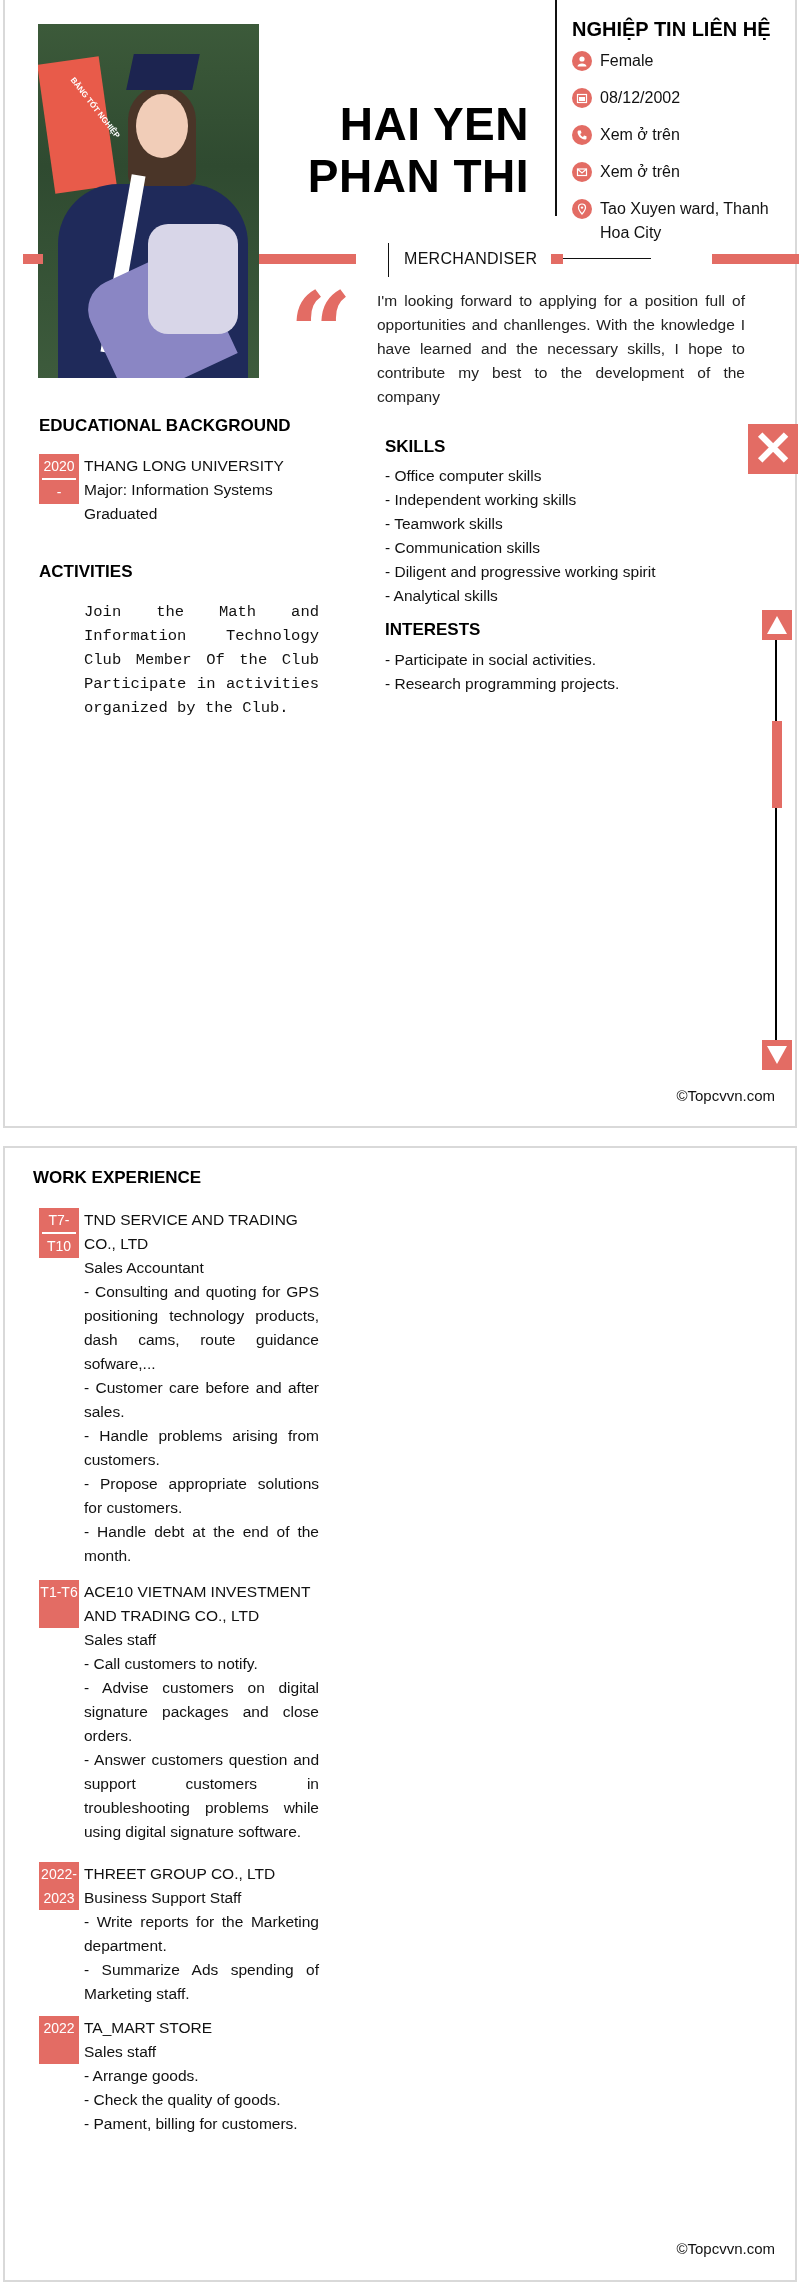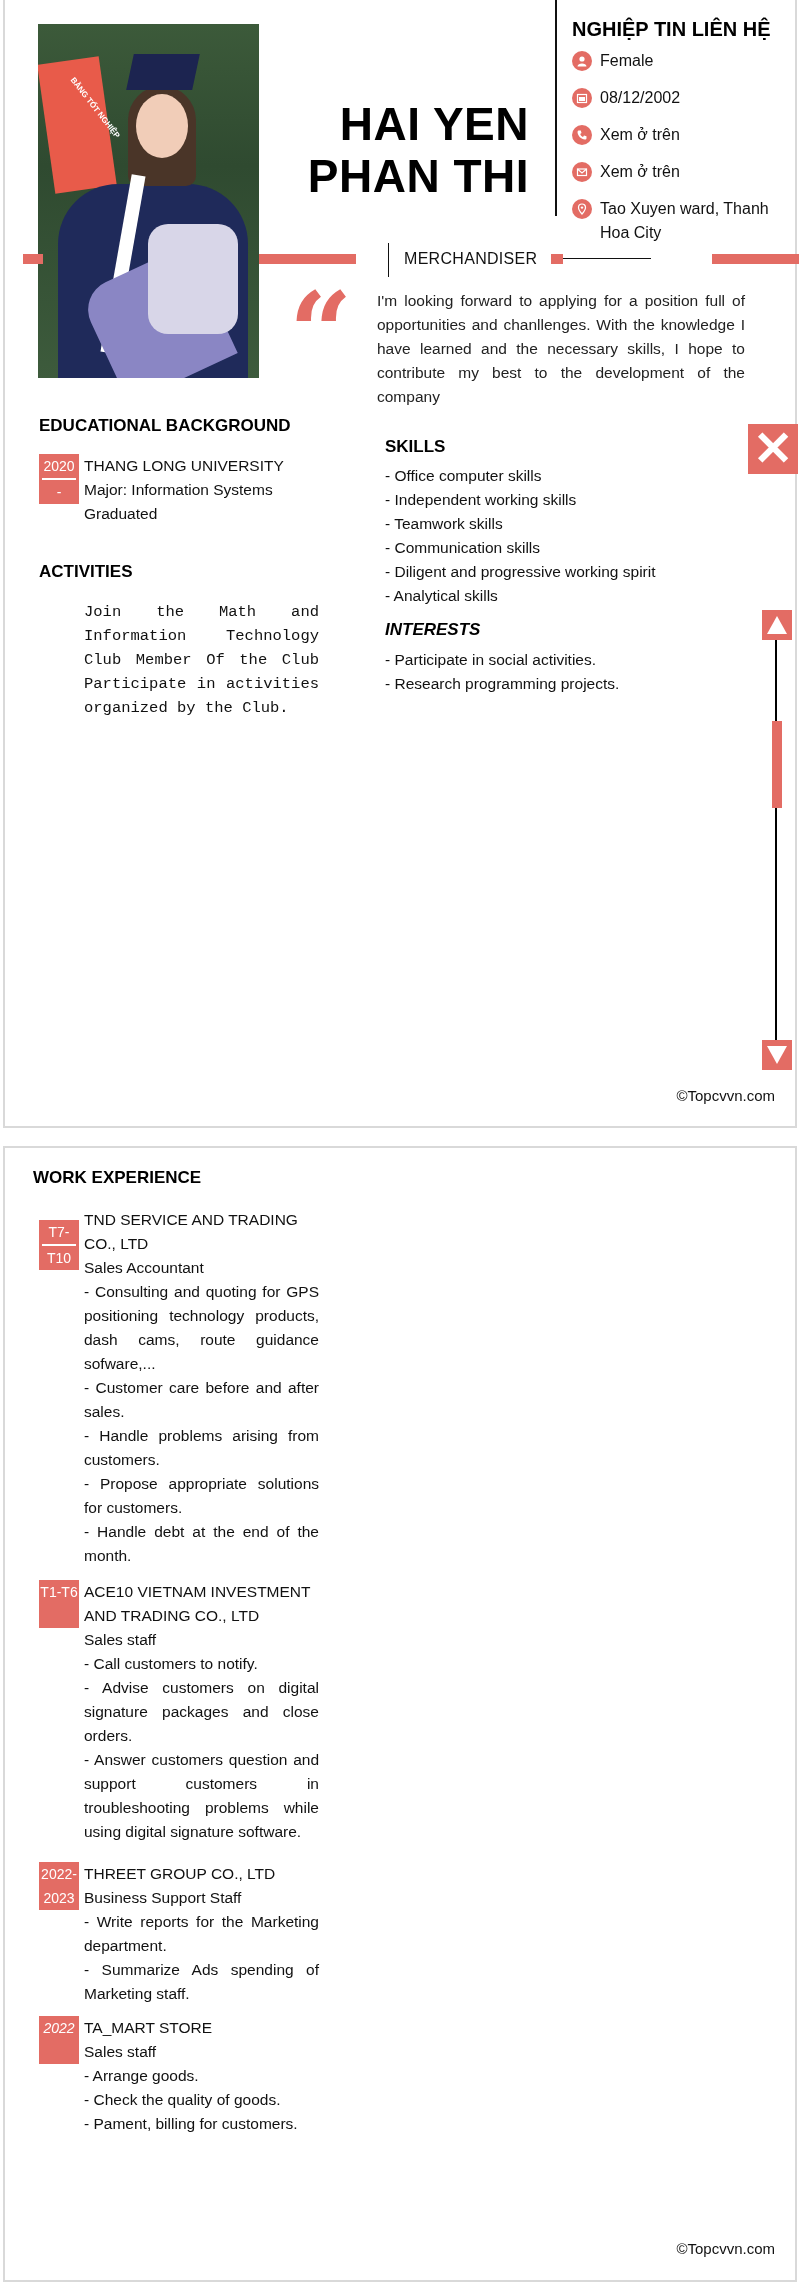--- a/index.html
+++ b/index.html
@@ -154,21 +154,21 @@
   <div class="abs sec-title" style="left:380px; top:437px;">SKILLS</div>
   <div class="abs list" style="left:380px; top:464px;">
     <div>- Office computer skills</div>
     <div>- Independent working skills</div>
     <div>- Teamwork skills</div>
     <div>- Communication skills</div>
     <div>- Diligent and progressive working spirit</div>
     <div>- Analytical skills</div>
   </div>
 
-  <div class="abs sec-title" style="left:380px; top:620px;font-style:italic;">INTERESTS</div>
+  <div class="abs sec-title" style="left:380px; top:620px;">INTERESTS</div>
   <div class="abs list" style="left:380px; top:648px;">
     <div>- Participate in social activities.</div>
     <div>- Research programming projects.</div>
   </div>
 
   <div class="abs close-btn">
     <span>✕</span>
   </div>
   <div class="abs scroll-track"></div>
   <div class="abs scroll-up">
@@ -178,21 +178,21 @@
   <div class="abs scroll-down">
     <div class="tri-down"></div>
   </div>
 
   <div class="abs footer" style="right:20px; top:1087px;">©Topcvvn.com</div>
 </div>
 
 <div class="page page2">
   <div class="abs sec-title" style="left:28px; top:20px;text-align:center;">WORK EXPERIENCE</div>
 
-  <div class="abs badge" style="left:34px; top:72px;">
+  <div class="abs badge" style="left:34px; top:60px;">
     <div>T7-</div>
     <div class="hr"></div>
     <div>T10</div>
   </div>
   <div class="abs entry-text" style="left:79px; top:60px; width:235px;">
     <div style="text-align:left">TND SERVICE AND TRADING CO., LTD</div>
     <div>Sales Accountant</div>
     <div>- Consulting and quoting for GPS positioning technology products, dash cams, route guidance sofware,...</div>
     <div>- Customer care before and after sales.</div>
     <div>- Handle problems arising from customers.</div>
@@ -215,21 +215,21 @@
     <div>2022-</div>
     <div>2023</div>
   </div>
   <div class="abs entry-text" style="left:79px; top:714px; width:235px;">
     <div style="text-align:left">THREET GROUP CO., LTD</div>
     <div>Business Support Staff</div>
     <div>- Write reports for the Marketing department.</div>
     <div>- Summarize Ads spending of Marketing staff.</div>
   </div>
 
-  <div class="abs badge" style="left:34px; top:868px; height:48px;font-style:italic;">
+  <div class="abs badge" style="left:34px; top:868px; height:48px;">
     <div>2022</div>
   </div>
   <div class="abs entry-text" style="left:79px; top:868px; width:235px; text-align:left;">
     <div>TA_MART STORE</div>
     <div>Sales staff</div>
     <div>- Arrange goods.</div>
     <div>- Check the quality of goods.</div>
     <div>- Pament, billing for customers.</div>
   </div>
 

